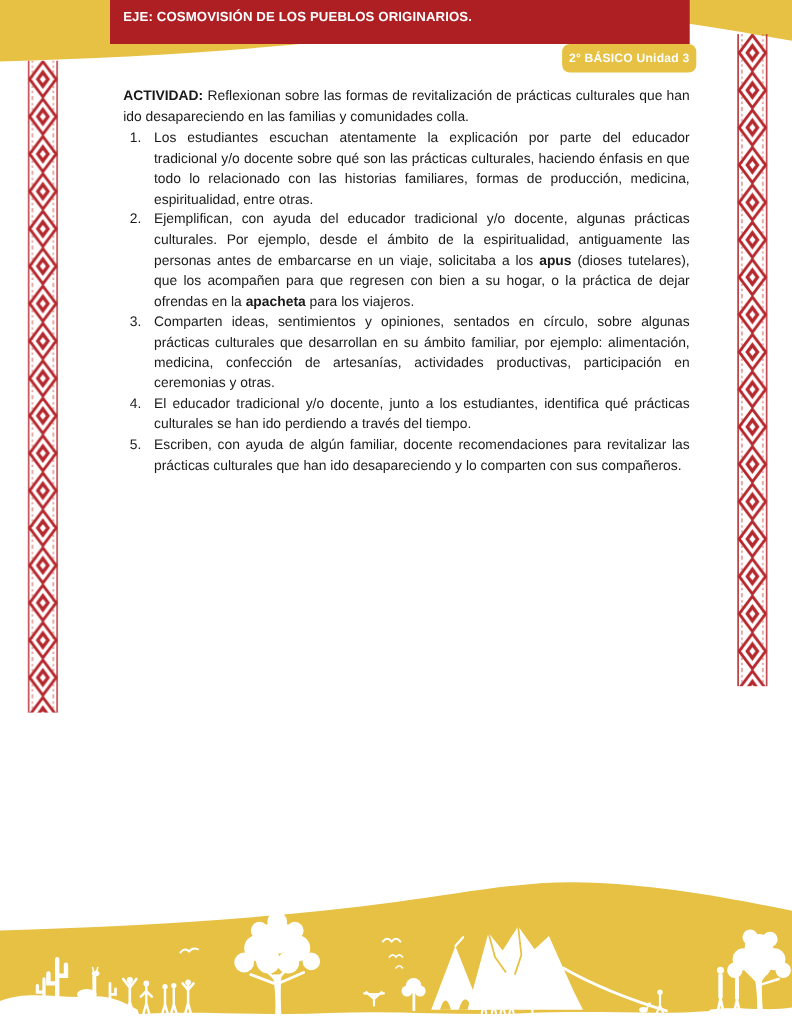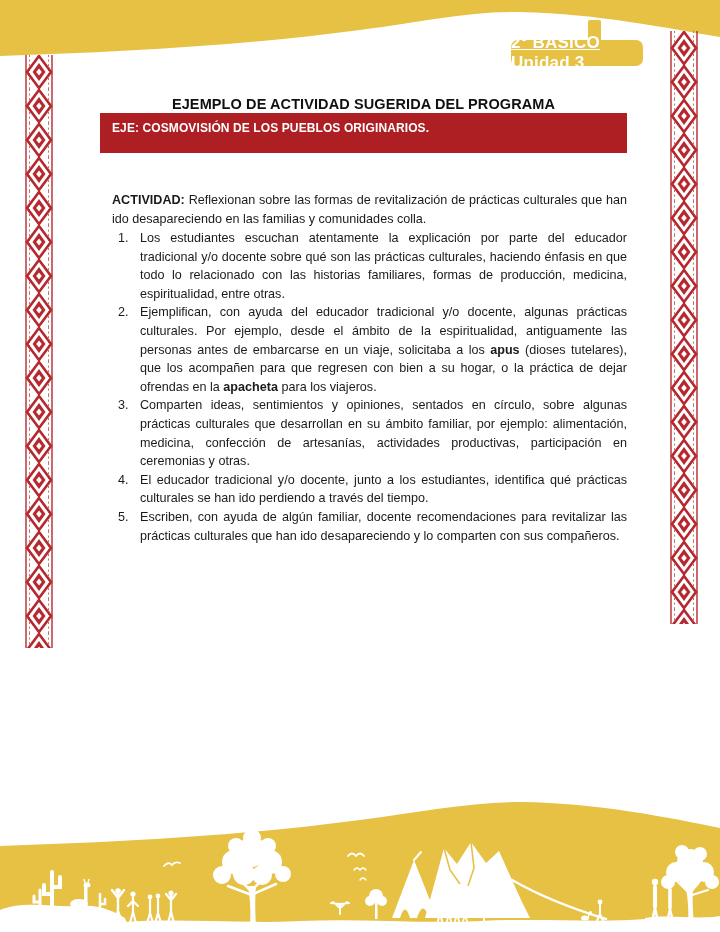--- a/index.html
+++ b/index.html
@@ -5,23 +5,23 @@
   html,body{margin:0;padding:0;}
   body{
     width:720px;height:932px;background:#ffffff;position:relative;overflow:hidden;
     font-family:"Liberation Sans",sans-serif;color:#1a1a1a;
   }
   .page{position:absolute;inset:0;}
   
   .top-wave{position:absolute;top:0;left:0;display:block;}
   .badge-tab{position:absolute;left:588px;top:20px;width:13px;height:24px;background:#E6C144;border-radius:2px;}
   .unit-badge{
-    position:absolute;left:511px;top:40px;width:132px;height:26px;background:#E6C144;
-    border-radius:7px;color:#ffffff;font-size:17px;font-weight:bold;letter-spacing:.2px;
-    display:flex;align-items:center;justify-content:center;text-decoration:underline;
+    position:absolute;left:511px;top:40px;width:122px;height:26px;background:#E6C144;
+    border-radius:7px;color:#ffffff;font-size:11px;font-weight:bold;letter-spacing:.2px;
+    display:flex;align-items:center;justify-content:center;
   }
   
   .border-left{position:absolute;left:25px;top:55px;display:block;}
   .border-right{position:absolute;left:670px;top:31px;display:block;}
   
   .content{position:absolute;left:100px;top:0;width:527px;}
   .title{margin:95px 0 0 0;font-size:14.5px;line-height:18px;font-weight:bold;text-align:center;color:#111;letter-spacing:.1px;}
   .eje-banner{
     height:40px;background:#AD1F23;box-sizing:border-box;
     padding:8px 10px 0 12px;color:#ffffff;font-weight:bold;font-size:12px;letter-spacing:.1px;
@@ -71,21 +71,20 @@
         <line x1="23.5" y1="0" x2="23.5" y2="34" stroke="#D06A63" stroke-width="1" stroke-dasharray="2 2.6"></line>
         <polygon points="14,1 26,17 14,33 2,17" fill="none" stroke="#B5282E" stroke-width="2.6"></polygon>
         <polygon points="14,8 20.5,17 14,26 7.5,17" fill="#B5282E"></polygon>
         <polygon points="14,13.5 16.8,17 14,20.5 11.2,17" fill="#ffffff"></polygon>
       </pattern>
     </defs>
     <rect width="28" height="593" fill="url(#weaveR)"></rect>
   </svg>
 
   <main class="content">
-    <h1 class="title">EJEMPLO DE ACTIVIDAD SUGERIDA DEL PROGRAMA</h1>
 
     <div class="eje-banner">
       <span>EJE: COSMOVISIÓN DE LOS PUEBLOS ORIGINARIOS.</span>
     </div>
 
     <p class="activity"><b>ACTIVIDAD:</b>
       <span>Reflexionan sobre las formas de revitalización de prácticas culturales que han ido desapareciendo en las familias y comunidades colla.</span></p>
 
 
     <ol class="examples">

